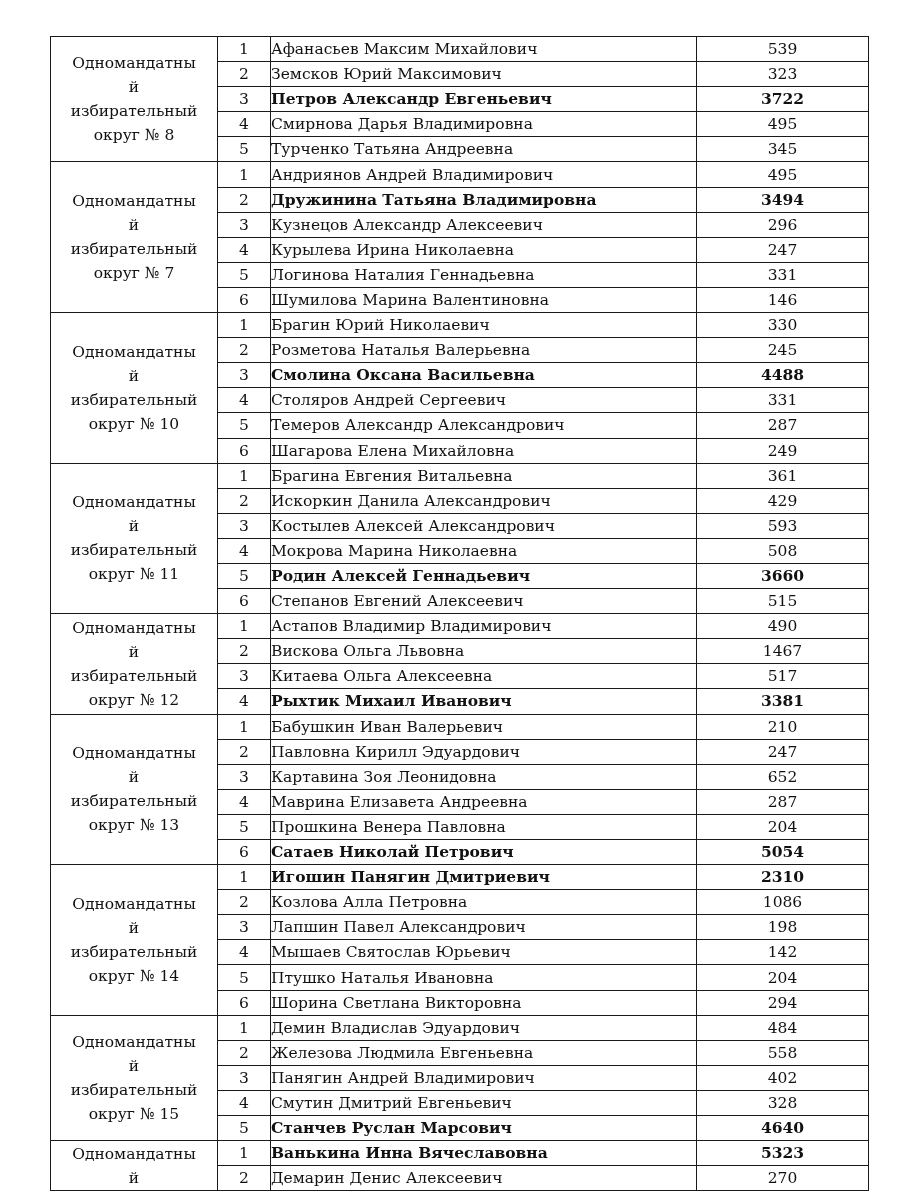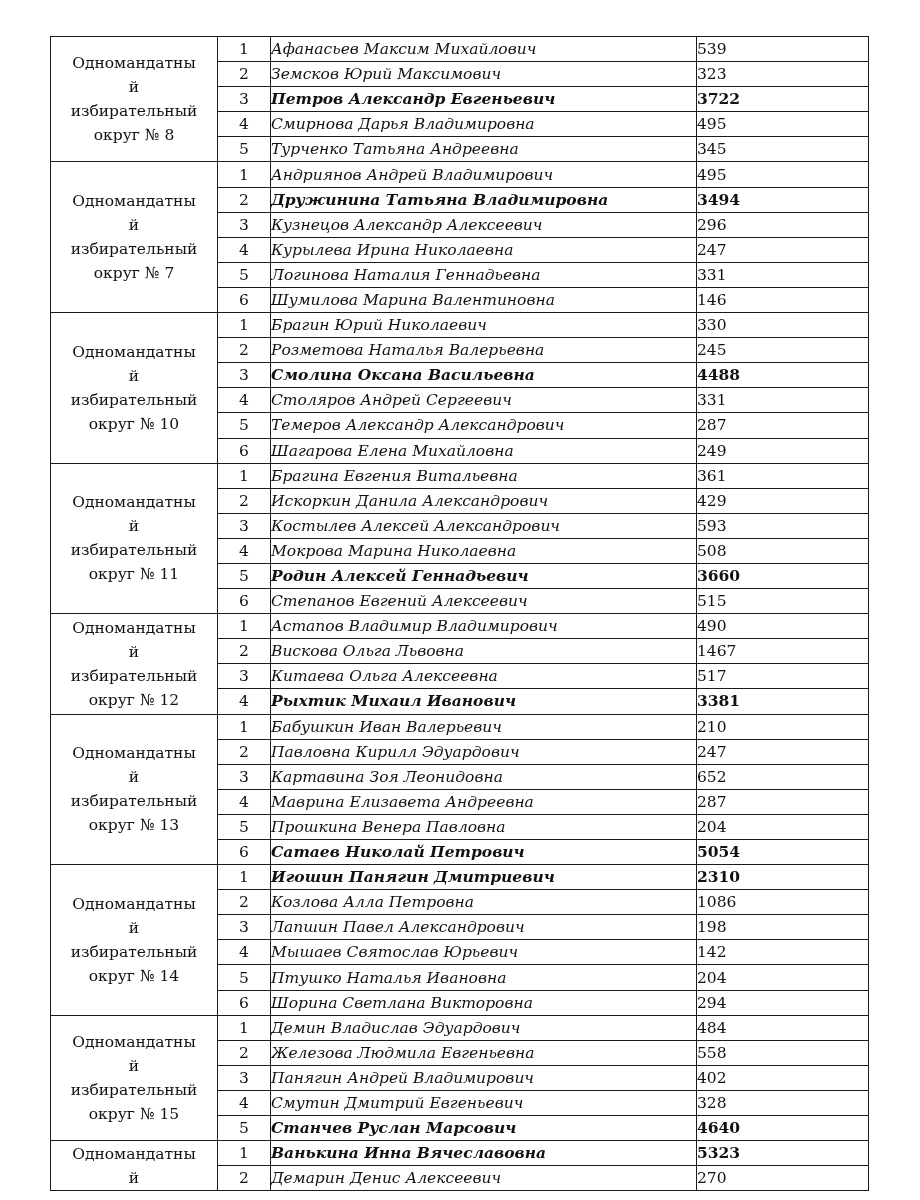--- a/index.html
+++ b/index.html
@@ -5,22 +5,22 @@
   html, body { margin:0; padding:0; background:#ffffff; }
   body { width:920px; height:1200px; overflow:hidden; position:relative;
          font-family:"DejaVu Serif","Liberation Serif",serif; color:#111; }
   table.results { position:absolute; left:50px; top:8px; border-collapse:collapse;
                   table-layout:fixed; width:818px;margin-top:28px; }
   table.results td { border:1.5px solid #1a1a1a; padding:0; height:24.1px;
                      font-size:15.5px; line-height:24px; white-space:nowrap; overflow:hidden; }
   td.district { text-align:center; white-space:normal; line-height:24px; vertical-align:middle;
                 font-size:16px; padding:0 4px; }
   td.num { text-align:center; }
-  td.name { padding-left:10px;font-style:italic; }
-  td.votes { }
+  td.name { padding-left:10px; }
+  td.votes { text-align:center; }
   .bold { font-weight:bold; }
   col.c1 { width:167px; } col.c2 { width:53px; } col.c3 { width:426px; } col.c4 { width:172px; }
 </style>
 </head>
 <body>
 
 <table class="results">
   <colgroup>
       <col class="c1">
       <col class="c2">

